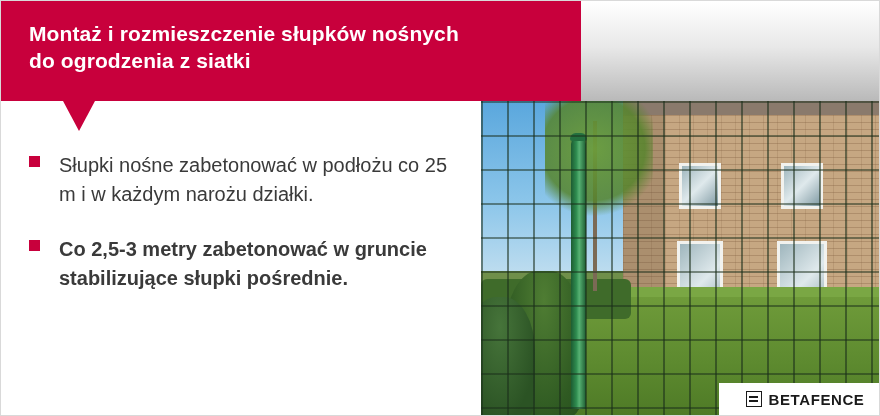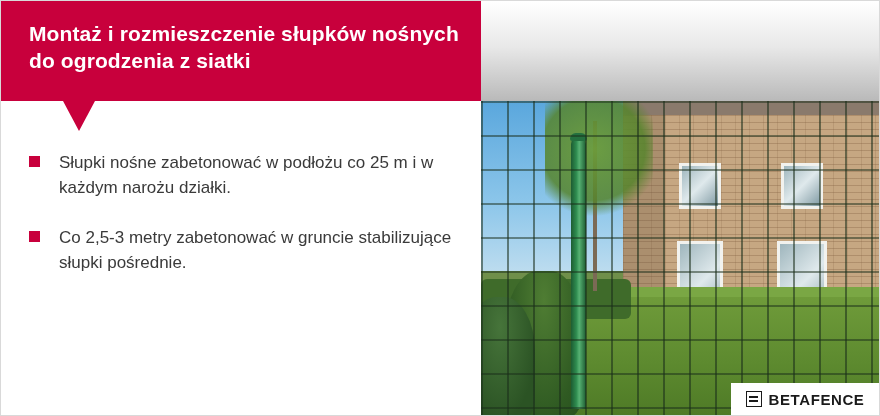--- a/index.html
+++ b/index.html
@@ -18,21 +18,21 @@
     overflow: hidden;
     box-sizing: border-box;
     border: 1px solid #d9d9d9;
   }
 
   
   .header-band {
     position: absolute;
     left: 0;
     top: 0;
-    width: 480px;
+    width: 580px;
     height: 100px;
     background: #c8003c;
     z-index: 5;
   }
   .header-title {
     position: absolute;
     left: 28px;
     top: 20px;
     width: 430px;
     color: #ffffff;
@@ -68,25 +68,26 @@
     left: 28px;
     top: 150px;
     width: 430px;
     z-index: 3;
   }
   .bullet-item {
     position: relative;
     padding-left: 30px;
     margin-bottom: 26px;
     color: #3a3a3a;
-    font-size: 17px;
+    font-size: 20px;
     line-height: 1.45;
   }
   .bullet-item:last-child {
     margin-bottom: 0;
+    font-weight: bold;
   }
   .bullet-square {
     position: absolute;
     left: 0;
     top: 5px;
     width: 11px;
     height: 11px;
     background: #c8003c;
   }
 
@@ -241,20 +242,21 @@
     position: absolute;
     right: 0;
     bottom: 0;
     width: 148px;
     height: 32px;
     background: #ffffff;
     display: flex;
     align-items: center;
     justify-content: center;
     z-index: 7;
+    padding-left: 12px;
   }
   .logo-mark {
     width: 16px;
     height: 16px;
     border: 1.5px solid #1a1a1a;
     margin-right: 7px;
     position: relative;
     box-sizing: border-box;
   }
   .logo-mark::before,

